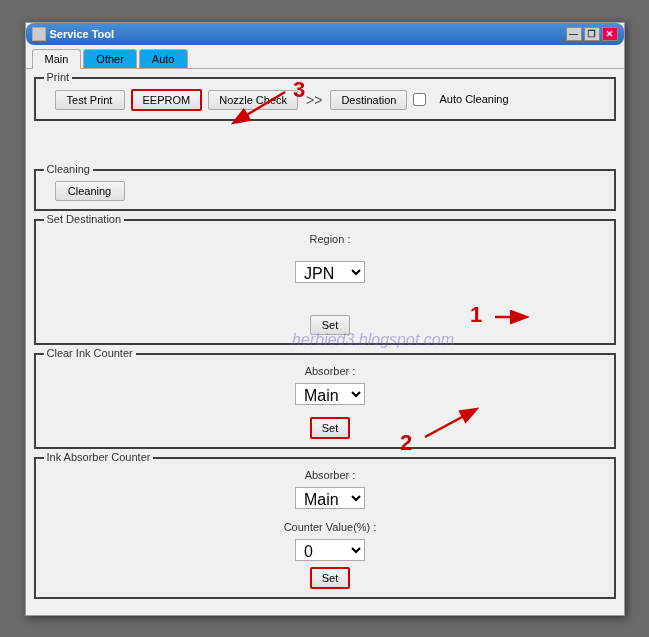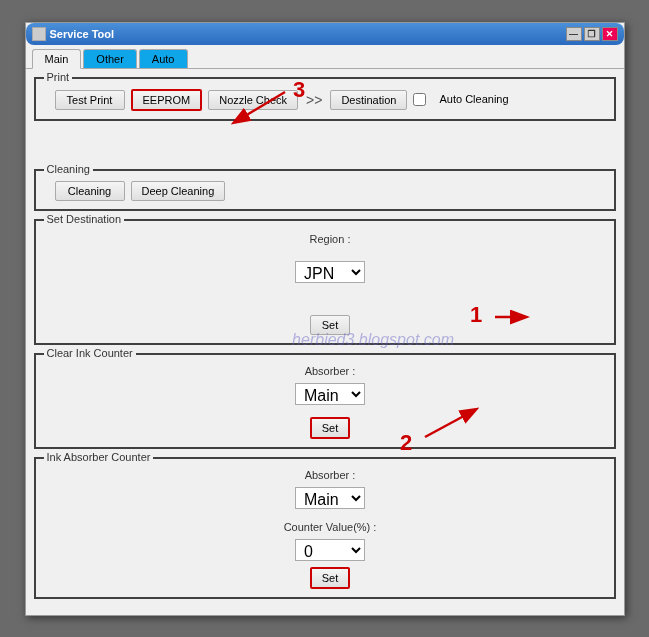--- a/index.html
+++ b/index.html
@@ -239,21 +239,20 @@
             <span>Auto Cleaning</span>
           </label>
         </div>
       </div>
 
       <div class="two-groups">
         <div class="half-group group-box">
           <span class="group-label">Cleaning</span>
           <div class="group-content">
             <button class="btn">Cleaning</button>
-            <button class="btn">Deep Cleaning</button>
           </div>
         </div>
       </div>
 
       <div class="group-box">
         <span class="group-label">Set Destination</span>
         <div class="set-dest-row">
           <span class="label">Region :</span>
           <select>
             <option>JPN</option>

